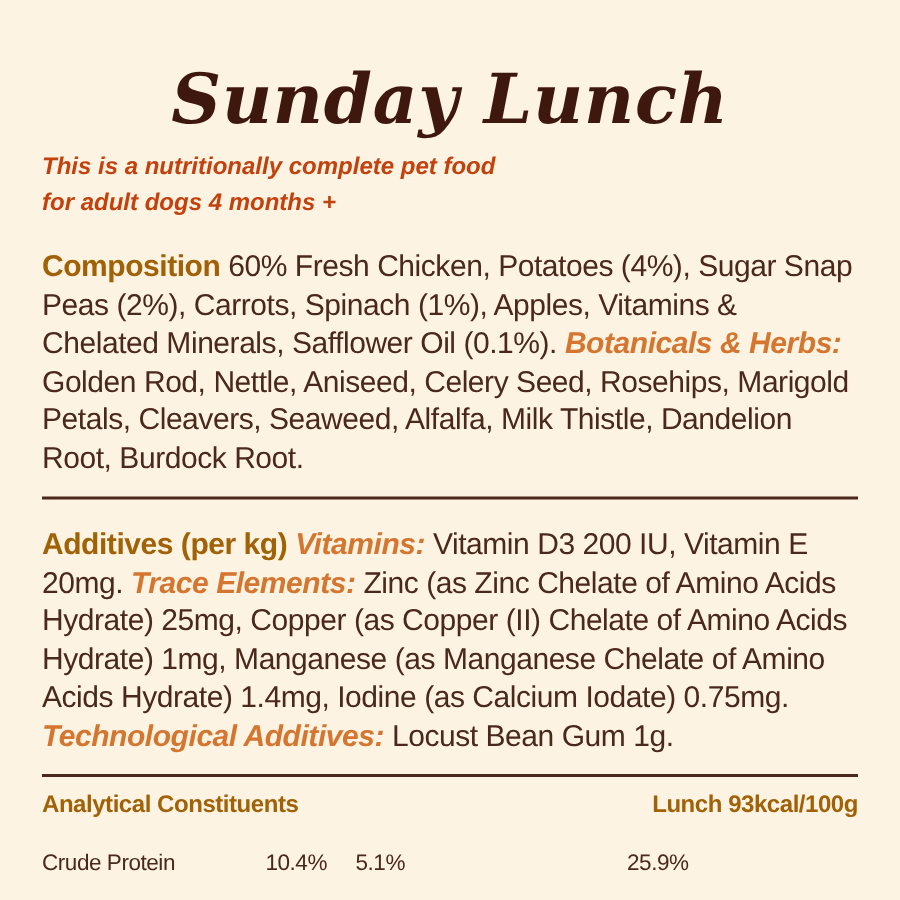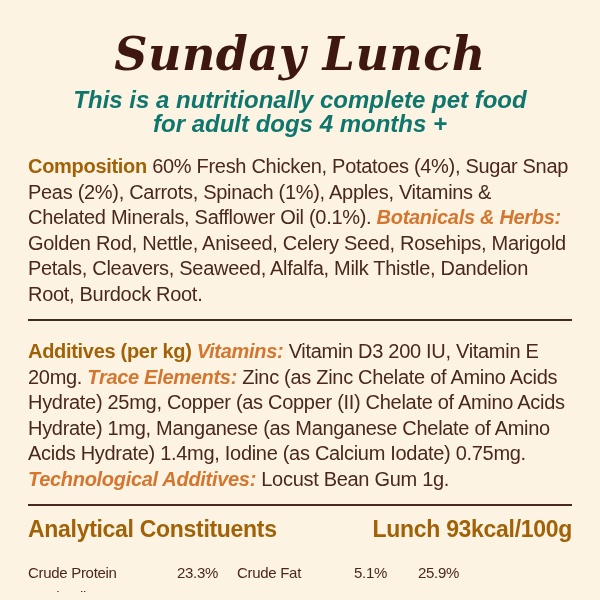--- a/index.html
+++ b/index.html
@@ -6,42 +6,41 @@
     margin: 0;
     padding: 0;
     background: #fdf3e3;
   }
   .label {
     position: relative;
     width: 600px;
     height: 592px;
     box-sizing: border-box;
     background: #fdf3e3;
-    padding: 24px 28px 20px 28px;
+    padding: 36px 28px 20px 28px;
     font-family: "Liberation Sans", sans-serif;
     color: #4a281c;
     overflow: hidden;
   }
   .title {
     text-align: center;
     font-family: "DejaVu Serif", serif;
     font-style: italic;
     font-weight: bold;
     font-size: 46px;
     line-height: 60px;
     color: #3e170e;
     letter-spacing: 0.5px;
   }
   .subtitle {
     margin-top: 4px;
-    text-align: center;
-    color: #0f766e;
+    color: #c2410c;
     font-weight: bold;
     font-style: italic;
-    font-size: 24px;
+    font-size: 16px;
     line-height: 24px;
   }
   .para {
     margin-top: 18px;
     font-size: 20px;
     line-height: 25.5px;
     letter-spacing: -0.3px;
     color: #4a281c;
   }
   .orange-bold {
@@ -56,21 +55,21 @@
   .divider {
     border: none;
     border-top: 2px solid #4a281c;
     margin: 12px 0 0 0;
   }
   .analytical-header {
     display: flex;
     justify-content: space-between;
     align-items: center;
     margin-top: 10px;
-    font-size: 23px;
+    font-size: 16px;
     letter-spacing: -0.3px;
   }
   .analytical-table {
     margin-top: 18px;
     font-size: 15px;
     line-height: 24px;
     letter-spacing: -0.3px;
   }
   .analytical-row {
     display: flex;
@@ -110,24 +109,23 @@
   <div class="analytical-header">
     <span class="orange-bold">Analytical Constituents</span>
     <span class="orange-bold">Lunch 93kcal/100g</span>
   </div>
 
   <div class="analytical-table">
 
     <div class="analytical-row">
       <div class="group group-1">
         <span>Crude Protein</span>
-        <span>23.3%</span>
+        <span>10.4%</span>
       </div>
       <div class="group group-2">
-        <span>Crude Fat</span>
         <span>5.1%</span>
       </div>
       <div class="group group-3">
         <span>25.9%</span>
       </div>
     </div>
 
     <div class="analytical-row">
       <div class="group group-1">
         <span>Crude Fibre</span>

